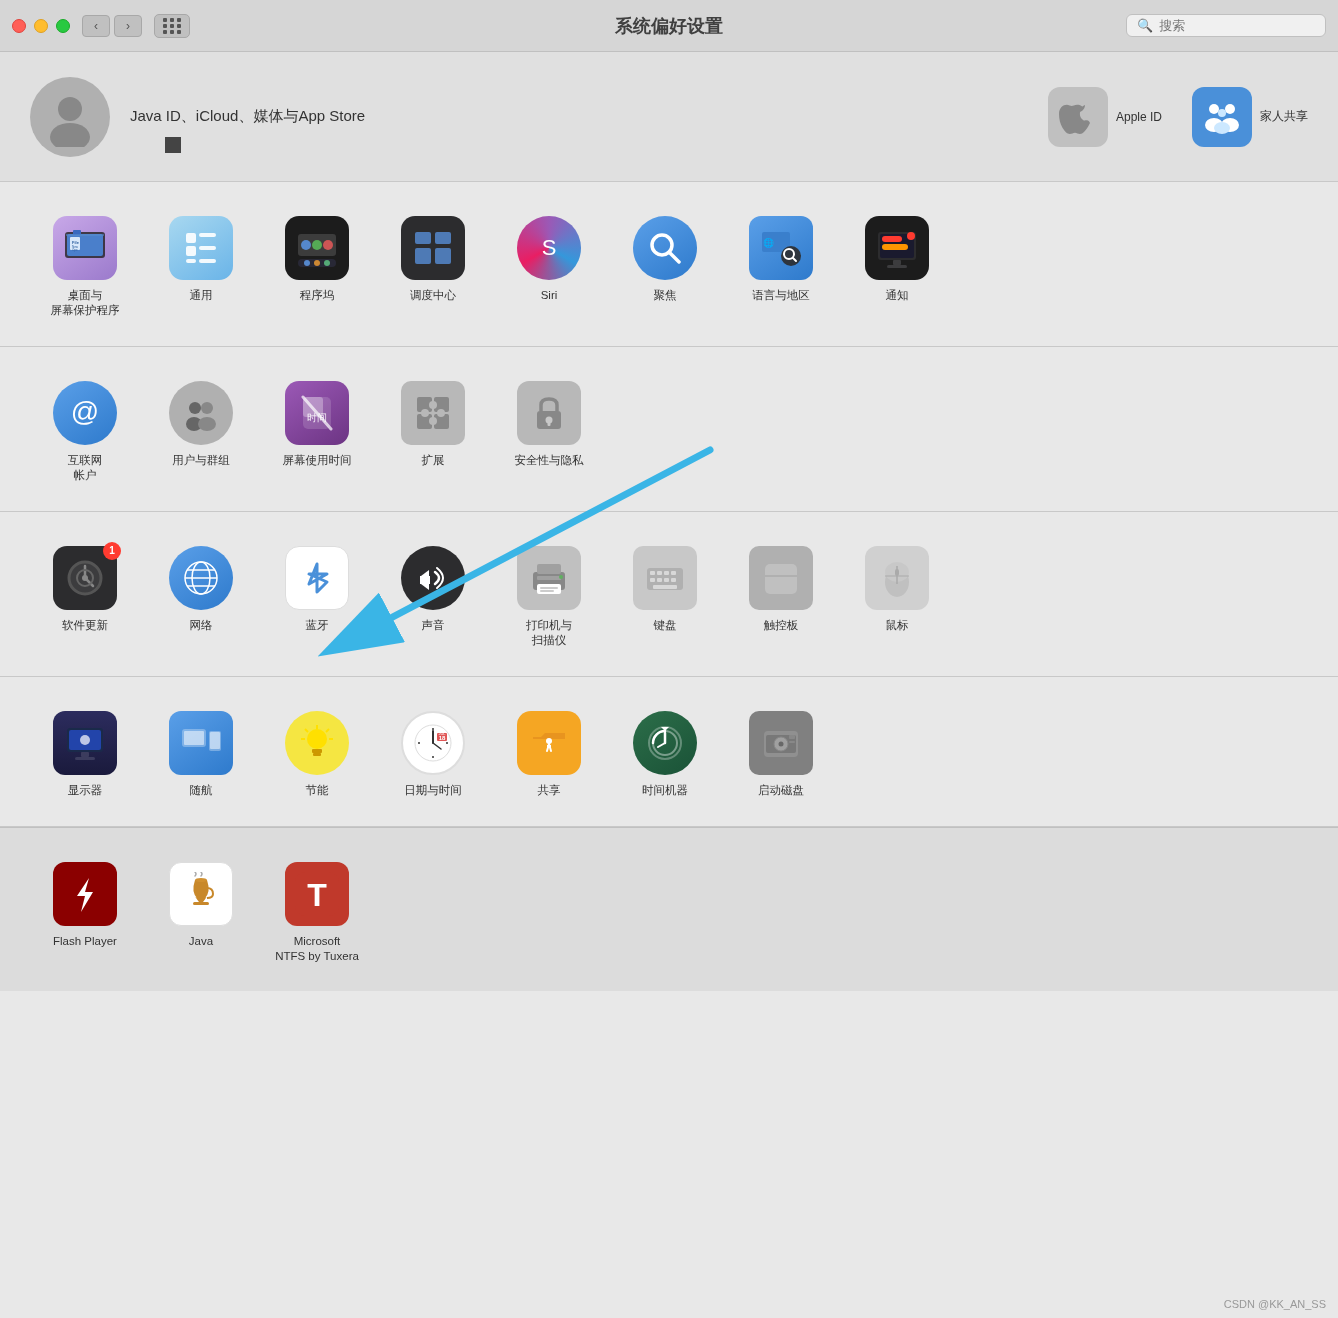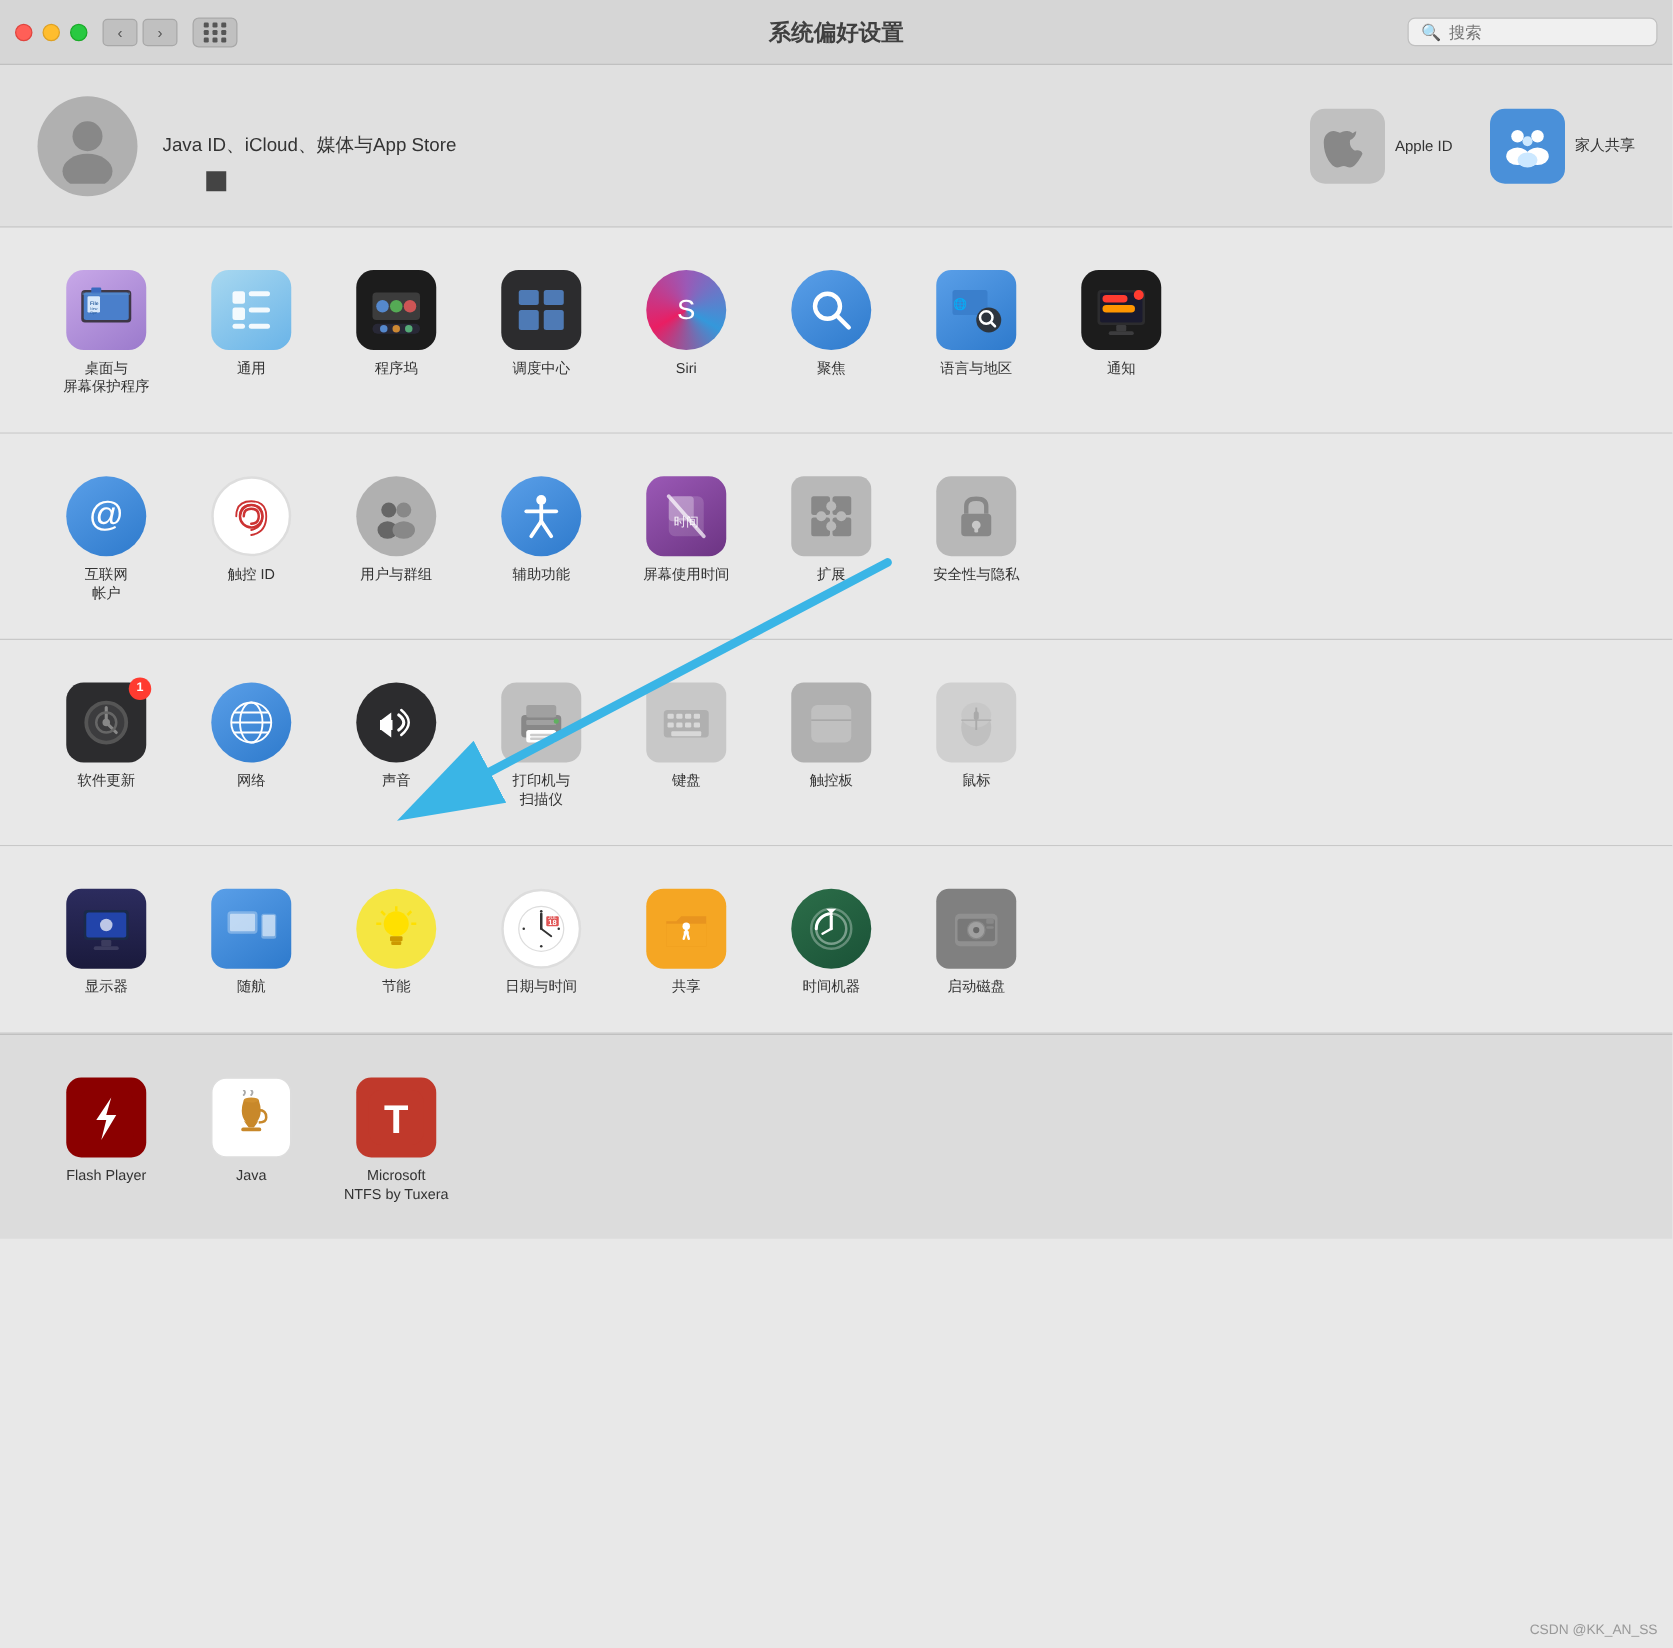--- a/index.html
+++ b/index.html
@@ -410,57 +410,33 @@
 
     <div class="grid-item">
       <div class="item-icon" style="border-radius:50%;background:linear-gradient(145deg,#5a9fe8,#2e7acc);">
         <svg width="44" height="44" viewBox="0 0 44 44">
           <text x="22" y="30" text-anchor="middle" font-size="28" fill="white">@</text>
         </svg>
       </div>
       <div class="item-label">互联网<br>帐户</div>
     </div>
 
-    <div class="grid-item">
-      <div class="item-icon" style="border-radius:50%;background:white;border:2px solid #ddd;">
-        <svg width="44" height="44" viewBox="0 0 44 44">
-
-          <circle cx="22" cy="22" r="9" stroke="#cc3333" stroke-width="2" fill="none"></circle>
-          <path d="M16 22 Q16 16 22 16 Q28 16 28 22 Q28 28 22 28" stroke="#cc3333" stroke-width="2" fill="none" stroke-linecap="round"></path>
-          <path d="M13 22 Q13 13 22 13 Q31 13 31 22 Q31 31 22 33" stroke="#cc3333" stroke-width="1.5" fill="none" stroke-linecap="round"></path>
-          <path d="M10 22 Q10 10 22 10 Q34 10 34 22 Q34 35 22 37" stroke="#cc3333" stroke-width="1.5" fill="none" stroke-linecap="round"></path>
-        </svg>
-      </div>
-      <div class="item-label">触控 ID</div>
-    </div>
 
     <div class="grid-item">
       <div class="item-icon" style="border-radius:50%;background:#b0b0b0;">
         <svg width="44" height="44" viewBox="0 0 44 44">
           <circle cx="16" cy="17" r="6" fill="#666"></circle>
           <circle cx="28" cy="17" r="6" fill="#888"></circle>
           <ellipse cx="15" cy="33" rx="8" ry="7" fill="#666"></ellipse>
           <ellipse cx="28" cy="33" rx="9" ry="7" fill="#888"></ellipse>
         </svg>
       </div>
       <div class="item-label">用户与群组</div>
     </div>
 
-    <div class="grid-item">
-      <div class="item-icon" style="border-radius:50%;background:linear-gradient(145deg,#5a9fe8,#2e7acc);">
-        <svg width="44" height="44" viewBox="0 0 44 44">
-          <circle cx="22" cy="9" r="4" fill="white"></circle>
-          <line x1="22" y1="13" x2="22" y2="26" stroke="white" stroke-width="3" stroke-linecap="round"></line>
-          <line x1="10" y1="18" x2="34" y2="18" stroke="white" stroke-width="3" stroke-linecap="round"></line>
-          <line x1="22" y1="26" x2="14" y2="38" stroke="white" stroke-width="3" stroke-linecap="round"></line>
-          <line x1="22" y1="26" x2="30" y2="38" stroke="white" stroke-width="3" stroke-linecap="round"></line>
-        </svg>
-      </div>
-      <div class="item-label">辅助功能</div>
-    </div>
 
     <div class="grid-item">
       <div class="item-icon" style="border-radius:14px;background:linear-gradient(145deg,#9b59b6,#6c3483);">
         <svg width="44" height="44" viewBox="0 0 44 44">
 
           <rect x="8" y="6" width="28" height="32" rx="5" fill="rgba(255,255,255,0.15)"></rect>
 
           <line x1="8" y1="6" x2="36" y2="38" stroke="white" stroke-width="3" stroke-linecap="round" opacity="0.7"></line>
           <rect x="8" y="6" width="20" height="20" rx="3" fill="rgba(255,255,255,0.3)"></rect>
           <text x="22" y="30" text-anchor="middle" font-size="10" fill="white" opacity="0.9">时间</text>
@@ -527,20 +503,29 @@
           <circle cx="22" cy="22" r="16" stroke="white" stroke-width="1.5" fill="none"></circle>
           <ellipse cx="22" cy="22" rx="9" ry="16" stroke="white" stroke-width="1.5" fill="none"></ellipse>
           <line x1="6" y1="22" x2="38" y2="22" stroke="white" stroke-width="1.5"></line>
           <line x1="8" y1="14" x2="36" y2="14" stroke="white" stroke-width="1.5"></line>
           <line x1="8" y1="30" x2="36" y2="30" stroke="white" stroke-width="1.5"></line>
         </svg>
       </div>
       <div class="item-label">网络</div>
     </div>
 
+    <div class="grid-item">
+      <div class="item-icon" style="border-radius:14px;background:white;border:1px solid #ddd;">
+        <svg width="44" height="44" viewBox="0 0 44 44">
+
+          <path d="M22 8 L22 36 L32 26 L14 18 L32 18 L14 28 Z" stroke="#4a90d9" stroke-width="3" fill="none" stroke-linejoin="round"></path>
+        </svg>
+      </div>
+      <div class="item-label">蓝牙</div>
+    </div>
 
     <div class="grid-item">
       <div class="item-icon" style="border-radius:50%;background:#2c2c2e;">
         <svg width="44" height="44" viewBox="0 0 44 44">
 
           <polygon points="18,14 10,20 10,28 18,34 18,14" fill="white"></polygon>
           <rect x="9" y="20" width="10" height="8" fill="white"></rect>
 
           <path d="M24 16 Q32 22 24 28" stroke="white" stroke-width="2.5" fill="none" stroke-linecap="round"></path>
           <path d="M26 12 Q38 22 26 32" stroke="white" stroke-width="2" fill="none" stroke-linecap="round"></path>

